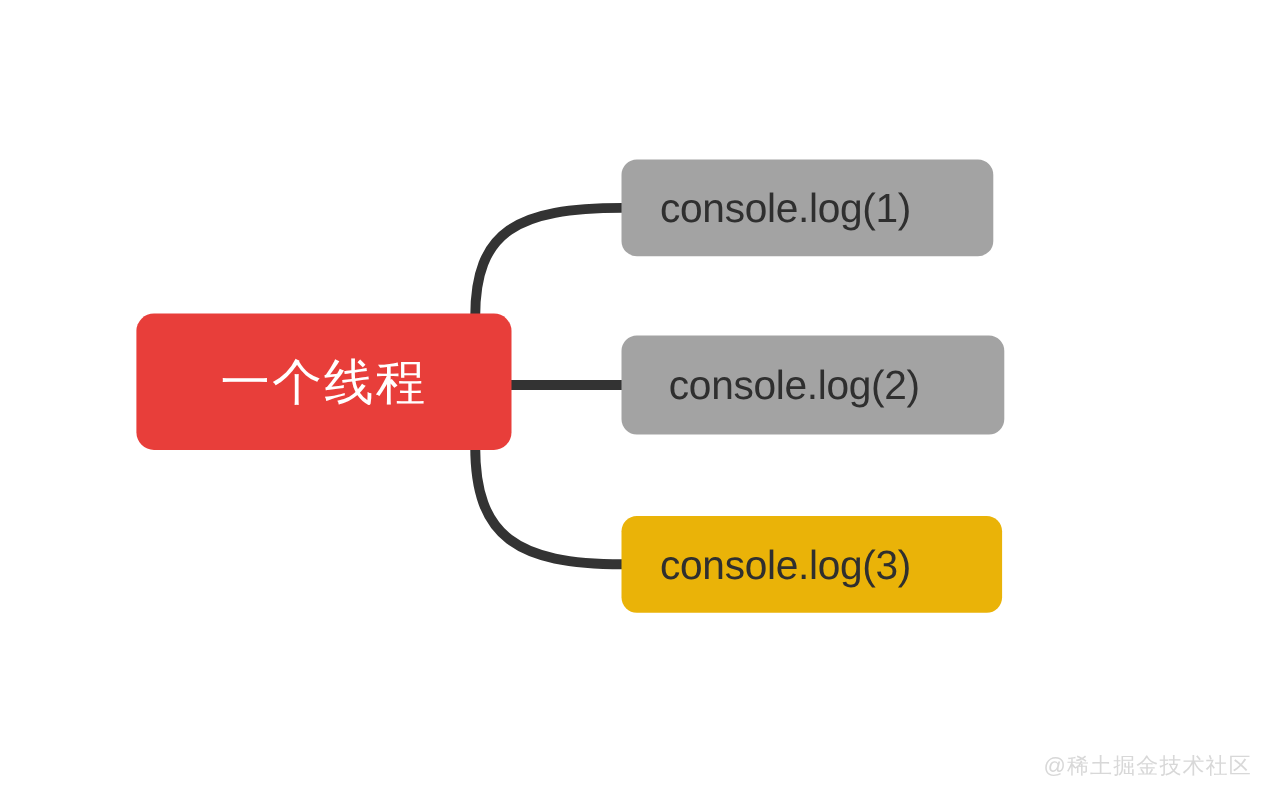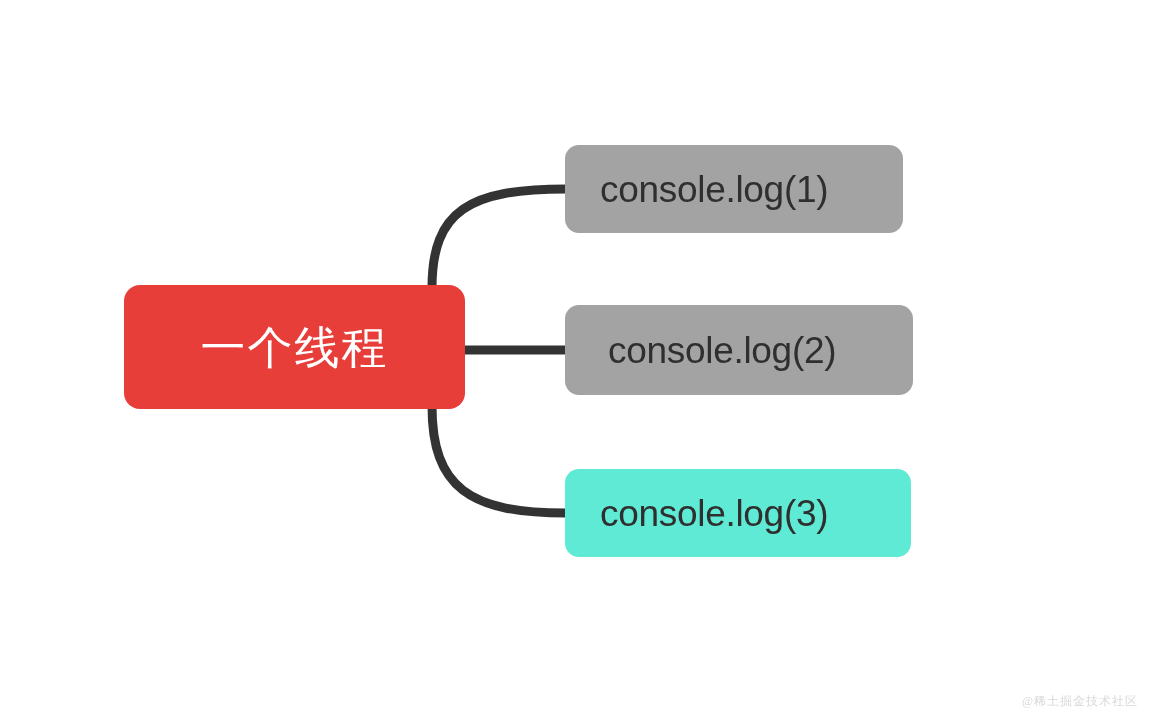--- a/index.html
+++ b/index.html
@@ -91,23 +91,23 @@
   #node-child-1 { left: 565px; top: 305px; width: 348px; height: 90px; }
   #node-child-2 { left: 565px; top: 469px; width: 346px; height: 88px; }
 
   
   #watermark {
     position: absolute;
     right: 14px;
     bottom: 18px;
     z-index: 3;
     color: #d8d8d8;
-    font-size: 12px;
+    font-size: 20px;
     letter-spacing: 1px;
-    font-family: Liberation Serif, serif;
+    font-family: Liberation Sans, sans-serif;
     user-select: none;
   }
 </style>
 </head>
 <body style="background: rgb(255, 255, 255);">
 
 <div id="mindmap-canvas">
 
   <svg id="connector-layer" viewBox="0 0 1152 728" width="1152" height="728">
 
@@ -125,21 +125,21 @@
     </div>
 
     <div class="node node-child" id="node-child-0" style="background: #a3a3a3; align-items: center;">
       <span class="node-label" style="color: rgb(47, 47, 47);">console.log(1)</span>
     </div>
 
     <div class="node node-child" id="node-child-1" style="background: #a3a3a3; padding-left: 43px;">
       <span class="node-label" style="color: rgb(47, 47, 47);">console.log(2)</span>
     </div>
 
-    <div class="node node-child" id="node-child-2" style="background: #5eead4;">
+    <div class="node node-child" id="node-child-2" style="background: #eab308;">
       <span class="node-label" style="color: rgb(47, 47, 47);">console.log(3)</span>
     </div>
 
   </div>
 
   <div id="watermark" style="color: rgb(216, 216, 216);">@稀土掘金技术社区</div>
 
 </div>
 
 </body></html>

